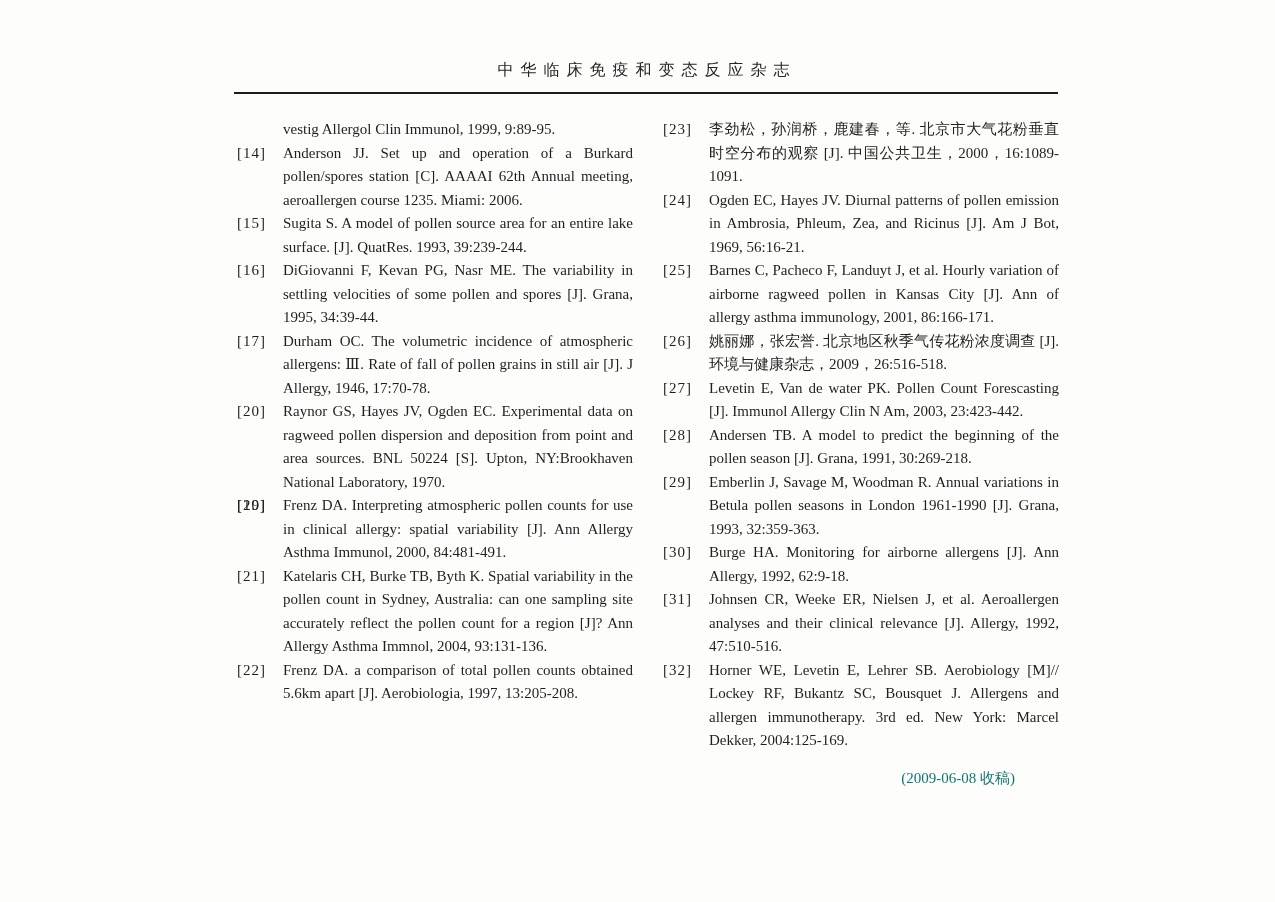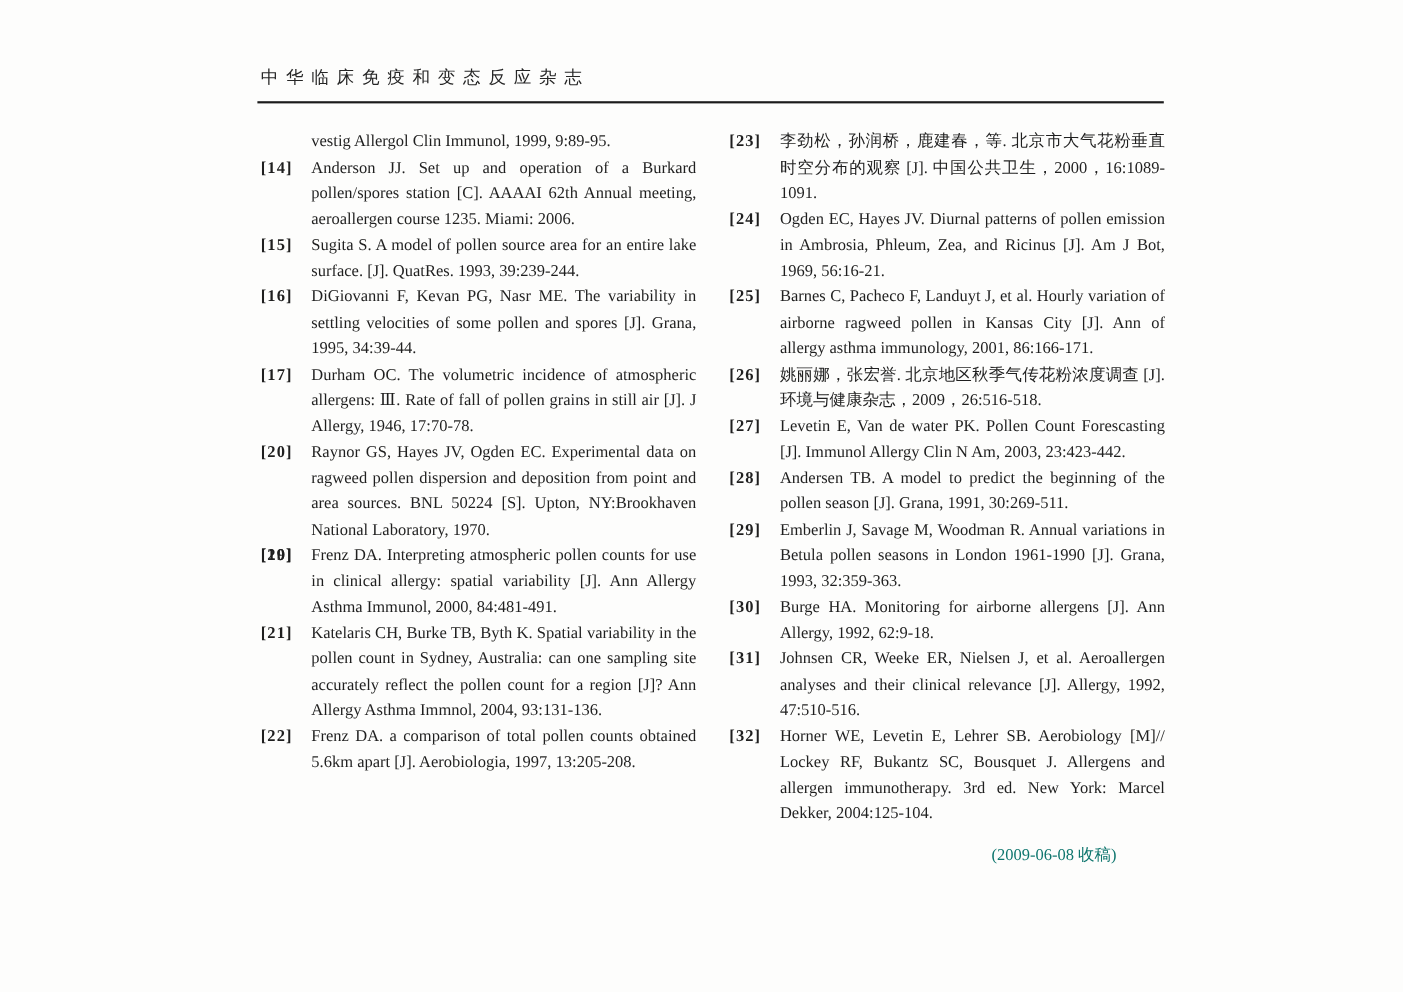--- a/index.html
+++ b/index.html
@@ -14,20 +14,21 @@
     background: #fdfdfc;
     font-family: "Liberation Serif", "DejaVu Serif", serif;
     color: #1f1f1f;
     overflow: hidden;
   }
   .journal-title {
     position: absolute;
     top: 60px;
     left: 237px;
     width: 820px;
+    text-align: center;
     font-size: 16px;
     letter-spacing: 7px;
     color: #262626;
     white-space: nowrap;
   }
   .header-rule {
     position: absolute;
     top: 92px;
     left: 234px;
     width: 824px;
@@ -51,21 +52,20 @@
     font-size: 15px;
     line-height: 23.5px;
     text-align: justify;
     text-justify: inter-word;
   }
   .ref-label {
     position: absolute;
     left: 0;
     top: 0;
     letter-spacing: 1px;
-    font-weight: bold;
   }
   .received {
     margin-top: 14px;
     padding-right: 44px;
     text-align: right;
     font-size: 15px;
     line-height: 23.5px;
     color: #0f766e;
   }
 </style>
@@ -92,23 +92,23 @@
         <div class="ref-item"><span class="ref-label">[22]</span><span>Frenz DA. a comparison of total pollen counts obtained 5.6km apart [J]. Aerobiologia, 1997, 13:205-208.</span></div>
       </div>
 
     <div class="col">
       <div>
           <div class="ref-item"><span class="ref-label">[23]</span><span>李劲松，孙润桥，鹿建春，等. 北京市大气花粉垂直时空分布的观察 [J]. 中国公共卫生，2000，16:1089-1091.</span></div>
           <div class="ref-item"><span class="ref-label">[24]</span><span>Ogden EC, Hayes JV. Diurnal patterns of pollen emission in Ambrosia, Phleum, Zea, and Ricinus [J]. Am J Bot, 1969, 56:16-21.</span></div>
           <div class="ref-item"><span class="ref-label">[25]</span><span>Barnes C, Pacheco F, Landuyt J, et al. Hourly variation of airborne ragweed pollen in Kansas City [J]. Ann of allergy asthma immunology, 2001, 86:166-171.</span></div>
           <div class="ref-item"><span class="ref-label">[26]</span><span>姚丽娜，张宏誉. 北京地区秋季气传花粉浓度调查 [J]. 环境与健康杂志，2009，26:516-518.</span></div>
           <div class="ref-item"><span class="ref-label">[27]</span><span>Levetin E, Van de water PK. Pollen Count Forescasting [J]. Immunol Allergy Clin N Am, 2003, 23:423-442.</span></div>
-          <div class="ref-item"><span class="ref-label">[28]</span><span>Andersen TB. A model to predict the beginning of the pollen season [J]. Grana, 1991, 30:269-511.</span></div>
+          <div class="ref-item"><span class="ref-label">[28]</span><span>Andersen TB. A model to predict the beginning of the pollen season [J]. Grana, 1991, 30:269-218.</span></div>
           <div class="ref-item"><span class="ref-label">[29]</span><span>Emberlin J, Savage M, Woodman R. Annual variations in Betula pollen seasons in London 1961-1990 [J]. Grana, 1993, 32:359-363.</span></div>
           <div class="ref-item"><span class="ref-label">[30]</span><span>Burge HA. Monitoring for airborne allergens [J]. Ann Allergy, 1992, 62:9-18.</span></div>
           <div class="ref-item"><span class="ref-label">[31]</span><span>Johnsen CR, Weeke ER, Nielsen J, et al. Aeroallergen analyses and their clinical relevance [J]. Allergy, 1992, 47:510-516.</span></div>
-          <div class="ref-item"><span class="ref-label">[32]</span><span>Horner WE, Levetin E, Lehrer SB. Aerobiology [M]// Lockey RF, Bukantz SC, Bousquet J. Allergens and allergen immunotherapy. 3rd ed. New York: Marcel Dekker, 2004:125-104.</span></div>
+          <div class="ref-item"><span class="ref-label">[32]</span><span>Horner WE, Levetin E, Lehrer SB. Aerobiology [M]// Lockey RF, Bukantz SC, Bousquet J. Allergens and allergen immunotherapy. 3rd ed. New York: Marcel Dekker, 2004:125-169.</span></div>
         </div>
       <div class="received">(2009-06-08 收稿)</div>
     </div>
   </div>
 
 </div>
 
 </body></html>

